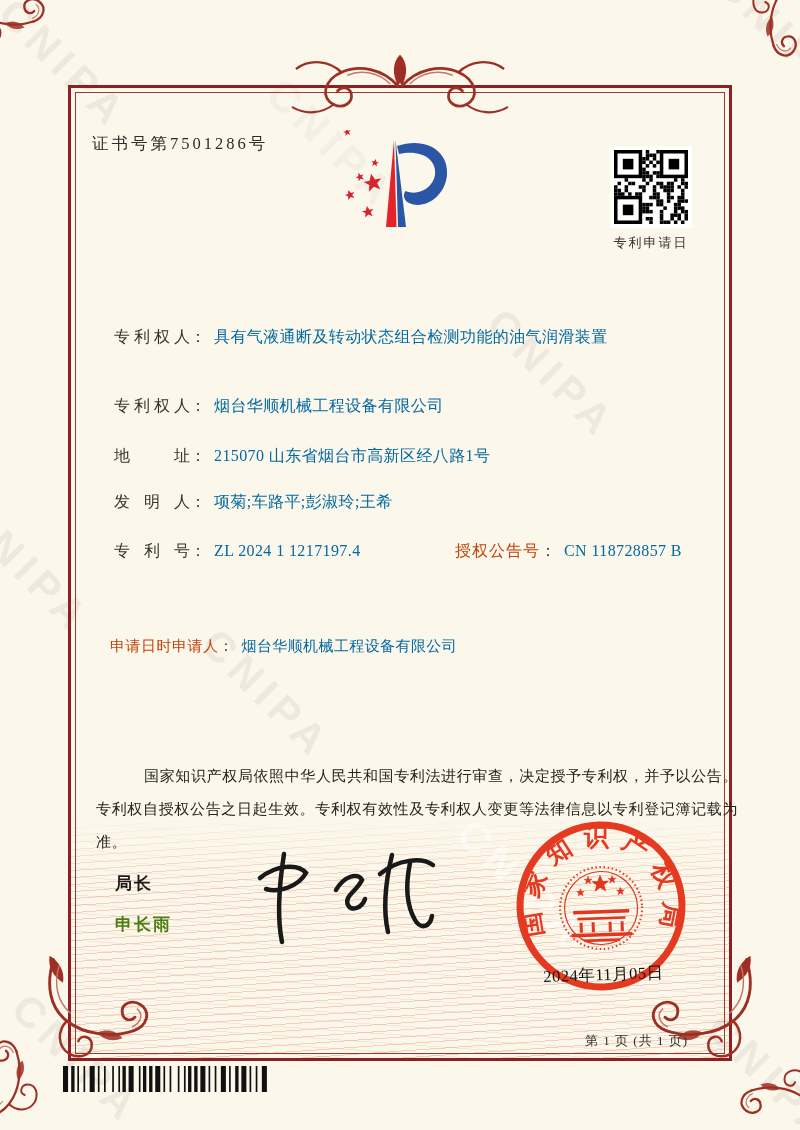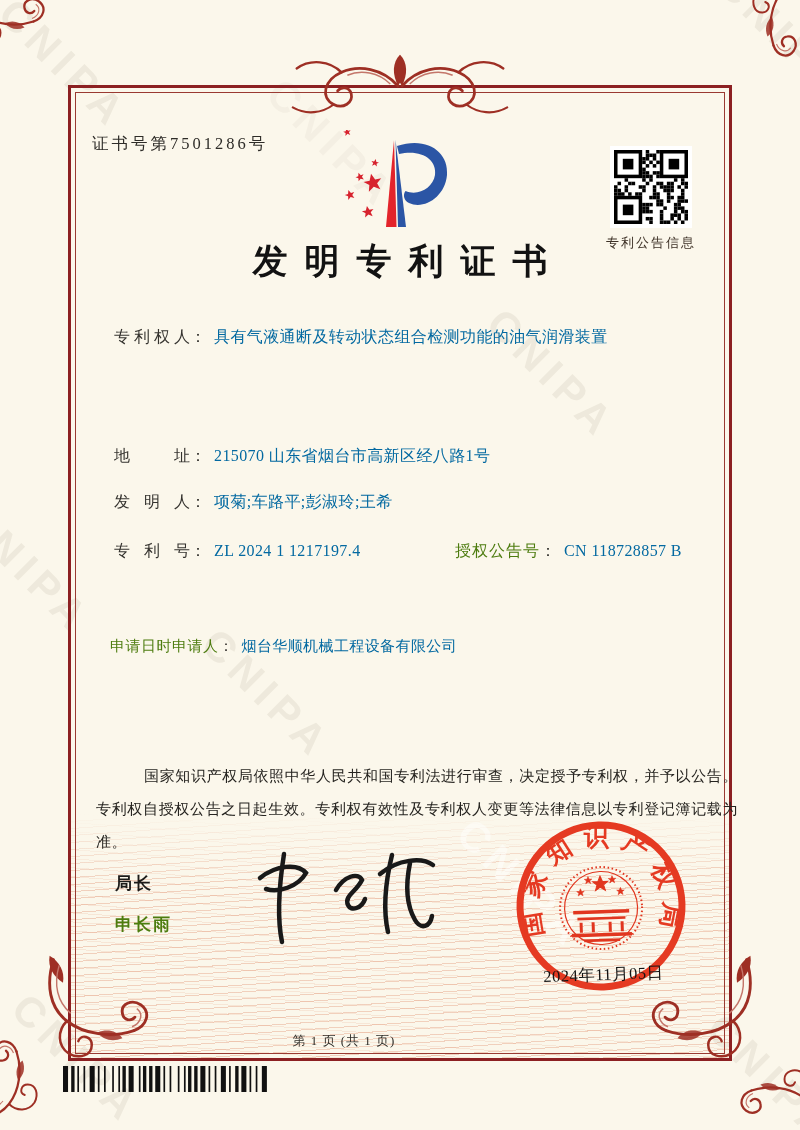--- a/index.html
+++ b/index.html
@@ -36,41 +36,41 @@
   .logo{position:absolute; left:325px; top:130px; width:150px; height:100px; z-index:5;}
   .qr-box{position:absolute; left:610px; top:146px; width:82px; height:82px; background:#fff; z-index:5;
     display:flex; align-items:center; justify-content:center;}
   .qr-label{position:absolute; left:596px; top:234px; width:110px; text-align:center;
     font-size:13px; letter-spacing:2px; color:#3d3126; z-index:5;}
   .doc-title{position:absolute; left:0; top:238px; width:800px; text-align:center;
     font-size:35px; font-weight:bold; letter-spacing:17px; text-indent:17px; color:#121212; z-index:5;}
   
   .row{position:absolute; left:114px; width:610px; height:24px; font-size:16px; z-index:5; white-space:nowrap;}
   .jlabel{display:inline-block; width:76px; text-align:justify; text-align-last:justify; color:#35332f;}
-  .nlabel{color:#4d7c0f; letter-spacing:0.5px;}
+  .nlabel{color:#c2410c; letter-spacing:0.5px;}
   .colon{margin-right:8px; color:#35332f;}
   .val{color:#0369a1; letter-spacing:0.4px;}
   .col2{position:absolute; left:341px; top:0; white-space:nowrap;}
   .col2 .nlabel{letter-spacing:1px;}
   
   .statement{position:absolute; left:80px; top:760px; width:642px; z-index:5;
     font-size:15px; line-height:2.2; text-indent:48px; text-align:justify;
     letter-spacing:0.5px; color:#262420;margin-left:16px;}
   
   .sig-title{position:absolute; left:115px; top:872px; font-size:17px; z-index:5;
     font-family:Liberation Sans, sans-serif; font-weight:600; color:#1c1b19; letter-spacing:2px;}
   .sig-name{position:absolute; left:115px; top:913px; font-size:17px; z-index:5;
     font-family:"Liberation Sans","DejaVu Sans",sans-serif; font-weight:600; color:#4d7c0f; letter-spacing:2px;}
   .sig-script{position:absolute; left:232px; top:842px; width:210px; height:110px; z-index:5;}
   
   .seal{position:absolute; left:513px; top:818px; width:176px; height:176px; z-index:6; transform:rotate(-2deg);}
   .seal-date{position:absolute; left:0; bottom:8px; width:176px; text-align:center;
     font-size:16.5px; font-weight:500; color:#141414; letter-spacing:0.5px;}
   
-  .footer{position:absolute; left:0; top:1032px; width:688px; text-align:center;
+  .footer{position:absolute; left:0; top:1032px; width:688px; text-align:right;
     font-size:13px; letter-spacing:1px; color:#33312c; z-index:5;}
   .barcode{position:absolute; left:63px; top:1066px; width:252px; height:26px; z-index:5;}
 </style>
 </head>
 <body>
 
 <div class="sheet">
 
   <svg width="0" height="0" style="position:absolute" aria-hidden="true">
     <defs>
@@ -268,26 +268,28 @@
         <rect x="59.904761904761905" y="70.47619047619048" width="3.5238095238095237" height="3.5238095238095237" fill="#000"></rect>
         <rect x="66.95238095238095" y="70.47619047619048" width="3.5238095238095237" height="3.5238095238095237" fill="#000"></rect>
         <rect x="1.7619047619047619" y="1.7619047619047619" width="24.666666666666664" height="24.666666666666664" fill="none" stroke="#000" stroke-width="3.5238095238095237"></rect>
         <rect x="8.80952380952381" y="8.80952380952381" width="10.571428571428571" height="10.571428571428571" fill="#000"></rect>
         <rect x="47.57142857142857" y="1.7619047619047619" width="24.666666666666664" height="24.666666666666664" fill="none" stroke="#000" stroke-width="3.5238095238095237"></rect>
         <rect x="54.61904761904762" y="8.80952380952381" width="10.571428571428571" height="10.571428571428571" fill="#000"></rect>
         <rect x="1.7619047619047619" y="47.57142857142857" width="24.666666666666664" height="24.666666666666664" fill="none" stroke="#000" stroke-width="3.5238095238095237"></rect>
         <rect x="8.80952380952381" y="54.61904761904762" width="10.571428571428571" height="10.571428571428571" fill="#000"></rect>
       </svg>
   </div>
-  <div class="qr-label">专利公告信息</div>
-
-  <div class="doc-title">发明专利证书</div>
+  <div class="qr-label">专利申请日</div>
+
 
   <div class="row" style="top:327px">
     <span class="jlabel">专利权人</span><span class="colon">：</span><span class="val">具有气液通断及转动状态组合检测功能的油气润滑装置</span>
+  </div>
+  <div class="row" style="top:396px">
+    <span class="jlabel">专利权人</span><span class="colon">：</span><span class="val">烟台华顺机械工程设备有限公司</span>
   </div>
   <div class="row" style="top:446px">
     <span class="jlabel">地址</span><span class="colon">：</span><span class="val">215070 山东省烟台市高新区经八路1号</span>
   </div>
   <div class="row" style="top:492px">
     <span class="jlabel">发明人</span><span class="colon">：</span><span class="val">项菊;车路平;彭淑玲;王希</span>
   </div>
   <div class="row" style="top:541px">
     <span class="jlabel">专利号</span><span class="colon">：</span><span class="val">ZL 2024 1 1217197.4</span>
     <span class="col2">

